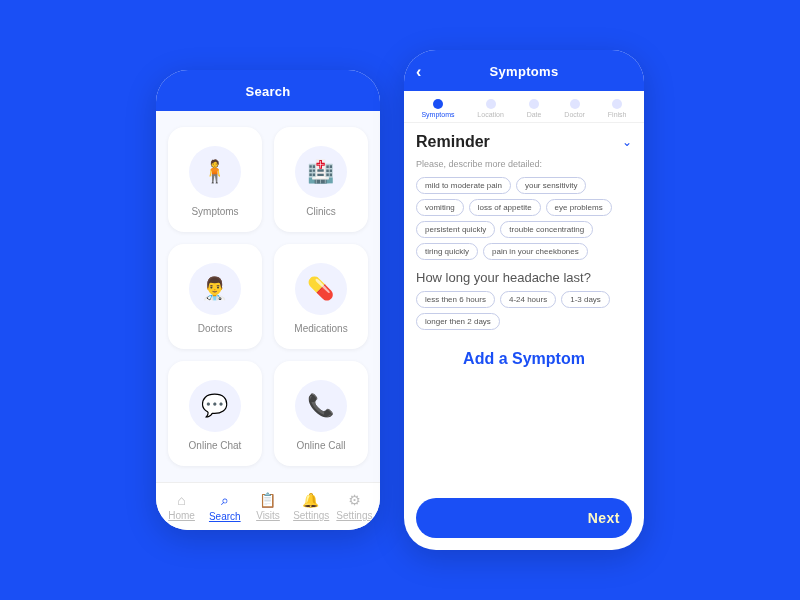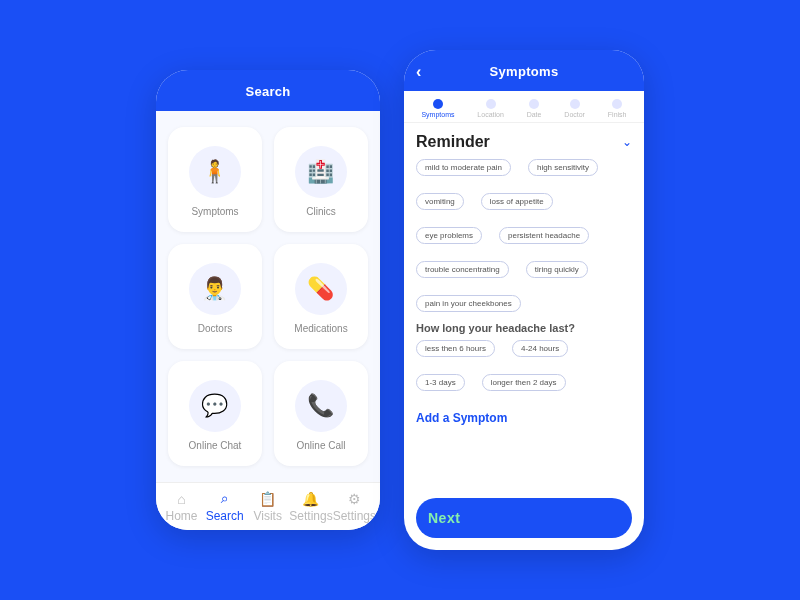--- a/index.html
+++ b/index.html
@@ -103,22 +103,23 @@
     .nav-icon {
       font-size: 14px;
       color: #bbb;
     }
 
     .nav-icon.active {
       color: #1a4ff5;
     }
 
     .nav-label {
-      font-size: 12px;
+      font-size: 10px;
       color: #bbb;
+      text-decoration: underline;
     }
 
     .nav-label.active {
       color: #1a4ff5;
     }
 
     
     .phone-right {
       width: 240px;
       height: 500px;
@@ -212,65 +213,65 @@
 
     .describe-label {
       font-size: 9px;
       color: #999;
       margin-bottom: 8px;
     }
 
     .tags-group {
       display: flex;
       flex-wrap: wrap;
-      gap: 17px;
+      gap: 5px;
       margin-bottom: 10px;
     }
 
     .tag {
       border: 1.5px solid #c5cce8;
       border-radius: 20px;
       padding: 3px 8px;
       font-size: 8px;
       color: #555;
       background: #fff;
       white-space: nowrap;
     }
 
     .duration-label {
-      font-size: 11px;
+      font-size: 13px;
       color: #555;
-      font-weight: 700;
+      font-weight: 400;
       margin-bottom: 6px;
     }
 
     .add-symptom-btn {
       display: block;
-      text-align: left;
-      color: #1a4ff5;
-      font-size: 12px;
+      text-align: center;
+      color: #1a4ff5;
+      font-size: 16px;
       font-weight: 600;
       padding: 10px 0 8px;
       cursor: pointer;
       border: none;
       background: none;
       width: 100%;
     }
 
     .next-btn {
       margin: 0 12px 12px;
       background: #1a4ff5;
-      color: #86efac;
+      color: #fef9c3;
       border: none;
       border-radius: 28px;
       padding: 12px;
       font-size: 14px;
       font-weight: 700;
       width: calc(100% - 24px);
-      text-align: left;
+      text-align: right;
       cursor: pointer;
       letter-spacing: 0.5px;
     }
   </style>
 </head>
 <body>
 
 <div class="phone phone-left">
   <div class="phone-header">
     <span>Search</span>
@@ -359,28 +360,29 @@
       <div class="step-dot"></div>
       <span class="step-label">Finish</span>
     </div>
   </div>
 
   <div class="content">
     <div class="symptom-header">
       <span class="symptom-title">Reminder</span>
       <span class="chevron-down">⌄</span>
     </div>
+    <div class="describe-label">Please, describe more detailed:</div>
 
     <div class="tags-group">
       <span class="tag">mild to moderate pain</span>
-      <span class="tag">high sensitivity</span>
+      <span class="tag">your sensitivity</span>
       <span class="tag">vomiting</span>
       <span class="tag">loss of appetite</span>
       <span class="tag">eye problems</span>
-      <span class="tag">persistent headache</span>
+      <span class="tag">persistent quickly</span>
       <span class="tag">trouble concentrating</span>
       <span class="tag">tiring quickly</span>
       <span class="tag">pain in your cheekbones</span>
     </div>
 
     <div class="duration-label">How long your headache last?</div>
 
     <div class="tags-group">
       <span class="tag">less then 6 hours</span>
       <span class="tag">4-24 hours</span>

